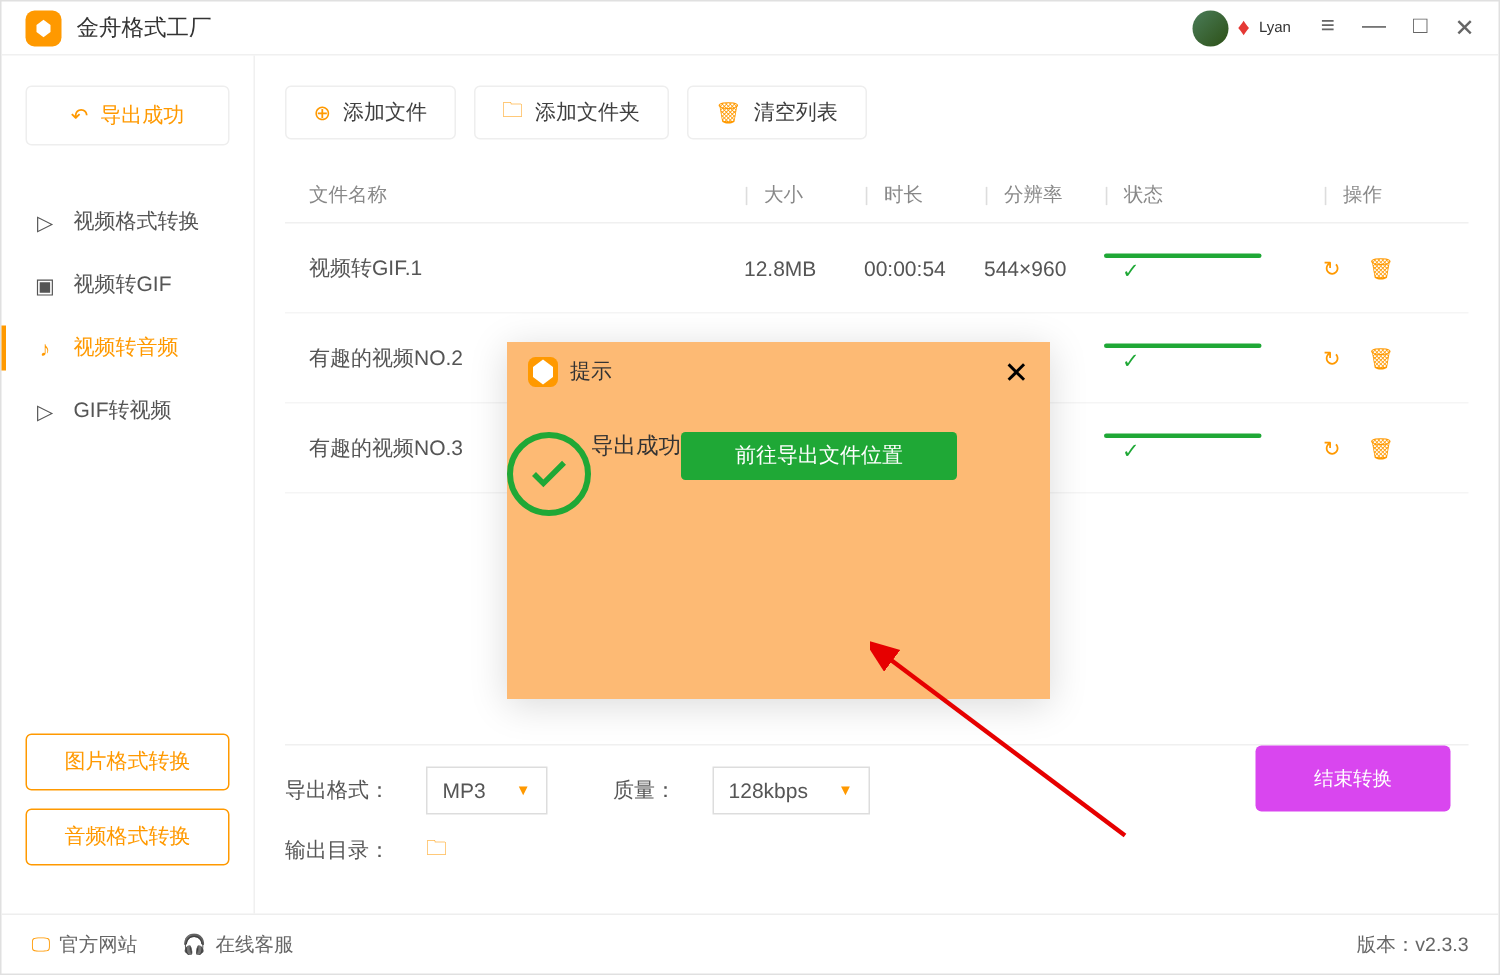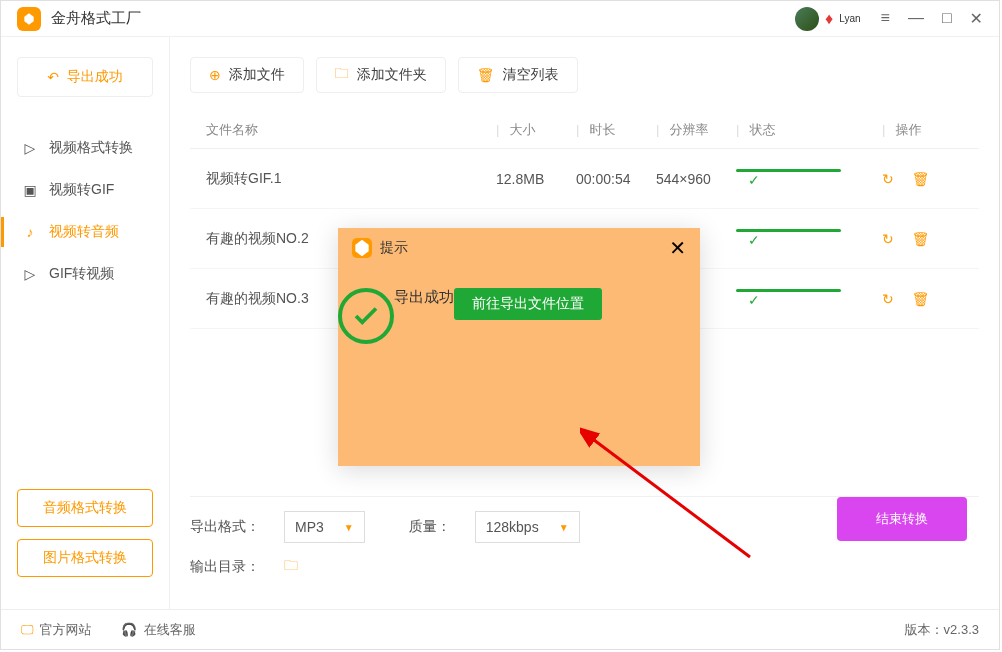--- a/index.html
+++ b/index.html
@@ -55,21 +55,21 @@
 .footer-spacer { flex: 1; }
 .modal { position: absolute; left: 338px; top: 228px; width: 362px; height: 238px; background: #fdba74; box-shadow: 0 4px 24px rgba(0,0,0,0.15); }
 .modal-head { height: 40px; display: flex; align-items: center; padding: 0 14px; }
 .modal-logo { width: 20px; height: 20px; background: #f90; border-radius: 5px; margin-right: 8px; display: flex; align-items: center; justify-content: center; }
 .modal-title { flex: 1; font-size: 14px; color: #333; }
 .modal-close { font-size: 20px; cursor: pointer; }
 .modal-body { display: flex; flex-direction: row; align-items: flex-start; padding-top: 20px; }
 .check-circle { width: 56px; height: 56px; border: 4px solid #1fa836; border-radius: 50%; display: flex; align-items: center; justify-content: center; margin-bottom: 16px; }
 .check-circle svg { width: 30px; height: 30px; }
 .success-text { font-size: 15px; color: #333; margin-bottom: 26px; }
-.goto-btn { height: 32px; padding: 0 18px; background: #1fa836; color: #fff; font-size: 14px; border-radius: 3px; display: flex; align-items: center; cursor: pointer; }
+.goto-btn { height: 32px; padding: 0 36px; background: #1fa836; color: #fff; font-size: 14px; border-radius: 3px; display: flex; align-items: center; cursor: pointer; }
 .arrow { position: absolute; left: 580px; top: 427px; width: 180px; height: 140px; pointer-events: none; }
 </style>
 </head>
 <body>
 
 <div class="window">
   <div class="titlebar">
     <div class="logo">
         <svg viewBox="0 0 24 24">
           <path fill="#fff" d="M12 2L4 8v8l8 6 8-6V8z"></path>
@@ -105,22 +105,22 @@
       </div>
       <div class="nav-item active">
         <span class="icon">♪</span>
         <span>视频转音频</span>
       </div>
       <div class="nav-item">
         <span class="icon">▷</span>
         <span>GIF转视频</span>
       </div>
       <div class="sidebar-spacer"></div>
+      <div class="tab-btn">图片格式转换</div>
       <div class="tab-btn">音频格式转换</div>
-      <div class="tab-btn">图片格式转换</div>
     </div>
 
     <div class="content">
       <div class="toolbar">
         <div class="tool-btn">
           <span>⊕</span>
           <span class="label">添加文件</span>
         </div>
         <div class="tool-btn">
           <span>🗀</span>

